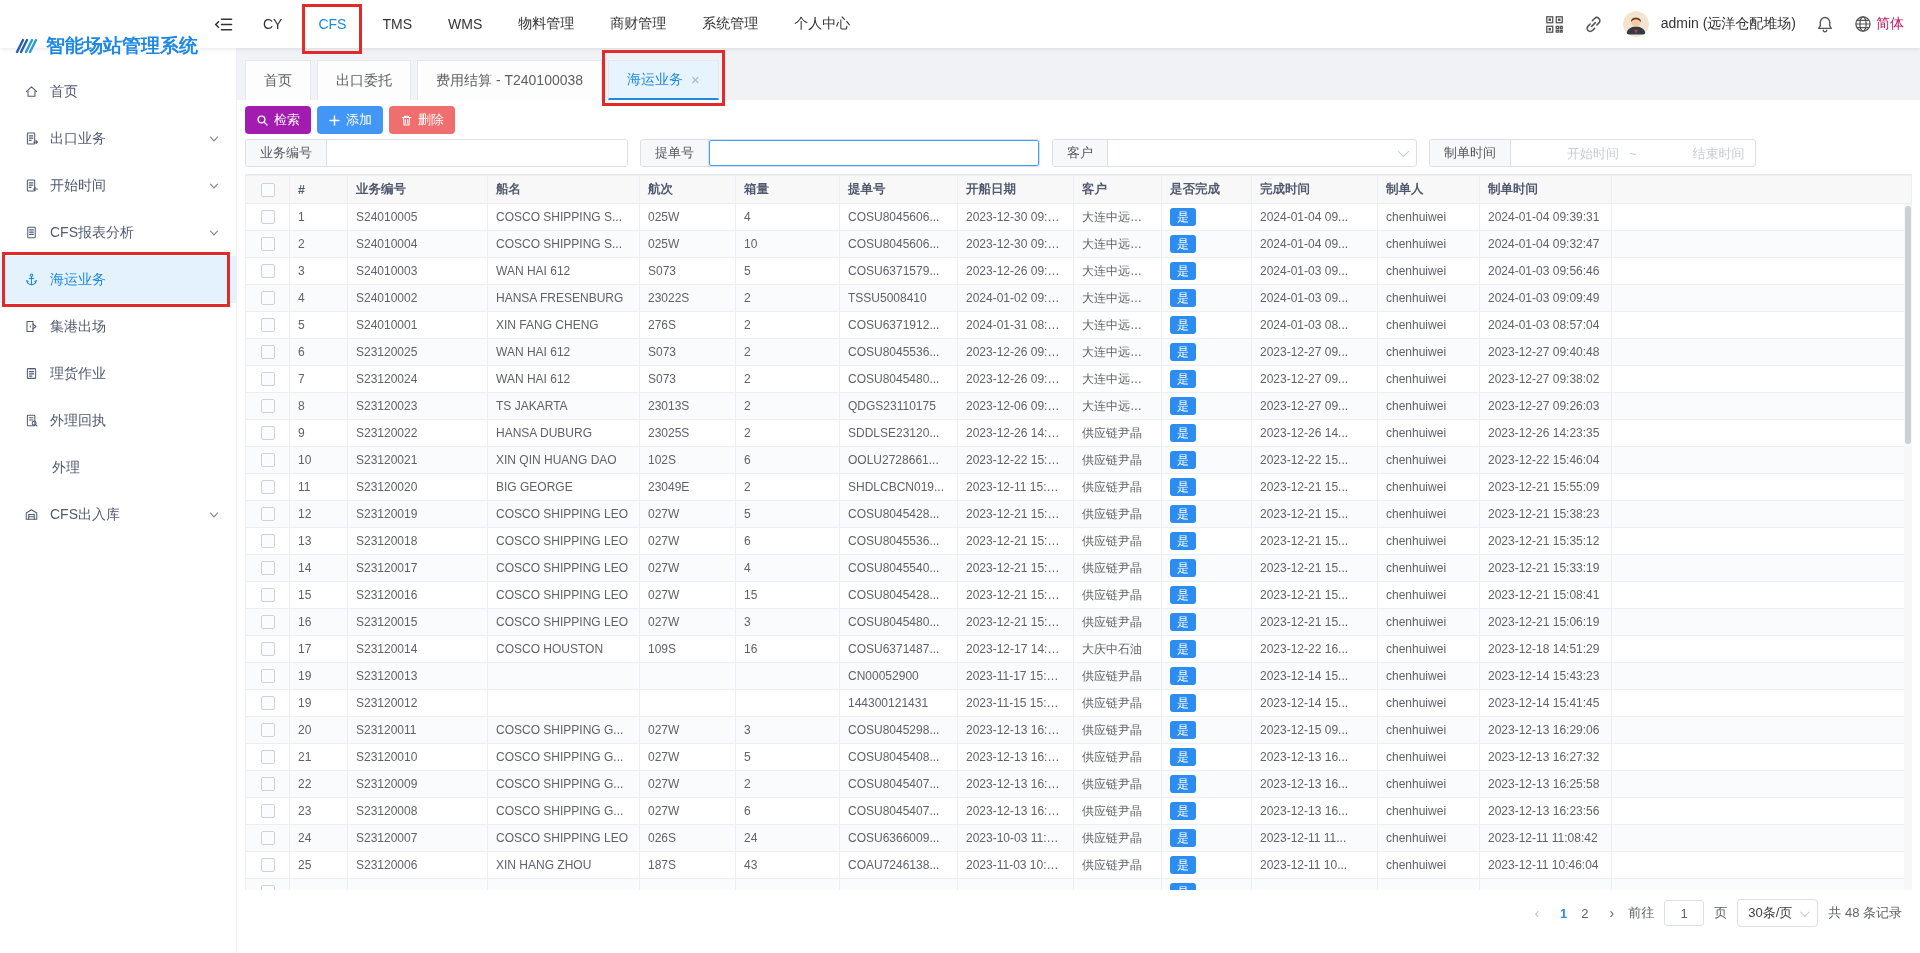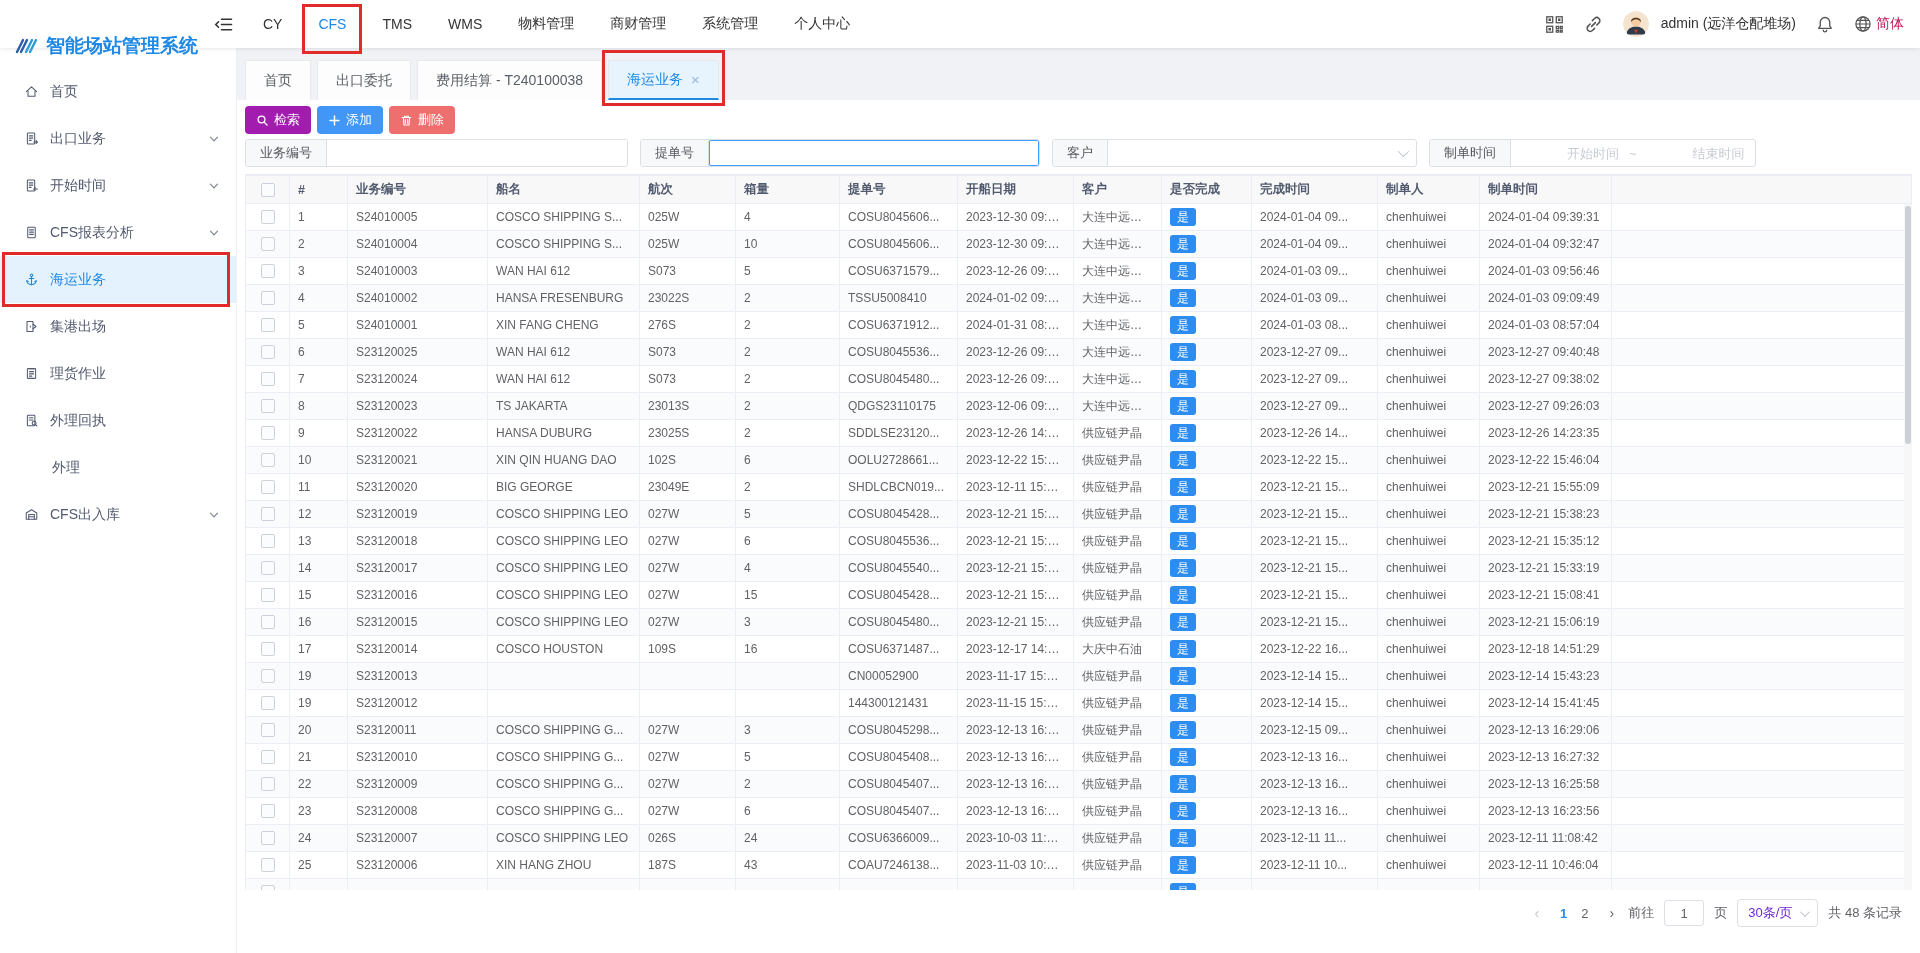--- a/index.html
+++ b/index.html
@@ -84,21 +84,21 @@
   
   .pagination { flex:none; height:46px; display:flex; align-items:center; justify-content:flex-end;
     gap:10px; padding-right:18px; font-size:13px; color:#606266; background:#fff; }
   .pg-arrow { color:#c0c4cc; font-size:14px; cursor:pointer; padding:0 4px; }
   .pg-arrow.next { color:#606266; }
   .pg-num { padding:0 7px; cursor:pointer; color:#606266; }
   .pg-num.active { color:#2d8cf0; font-weight:bold; }
   .goto-input { width:40px; height:26px; border:1px solid #dcdfe6; border-radius:3px; text-align:center;
     font-size:13px; color:#606266; outline:none; font-family:inherit; }
   .size-select { height:28px; display:flex; align-items:center; gap:8px; padding:0 10px; border:1px solid #dcdfe6;
-    border-radius:4px; color:#6d28d9; cursor:pointer; background:#fff; }
+    border-radius:4px; color:#404040; cursor:pointer; background:#fff; }
   .size-select i { width:7px; height:7px; border-right:1.2px solid #c0c4cc; border-bottom:1.2px solid #c0c4cc;
     transform:rotate(45deg) translateY(-2px); }
 
   
   .anno { position:absolute; border:3px solid #e12a2a; background:transparent; z-index:50; pointer-events:none; }
 </style>
 </head>
 <body>
 
 <div class="app-header">

